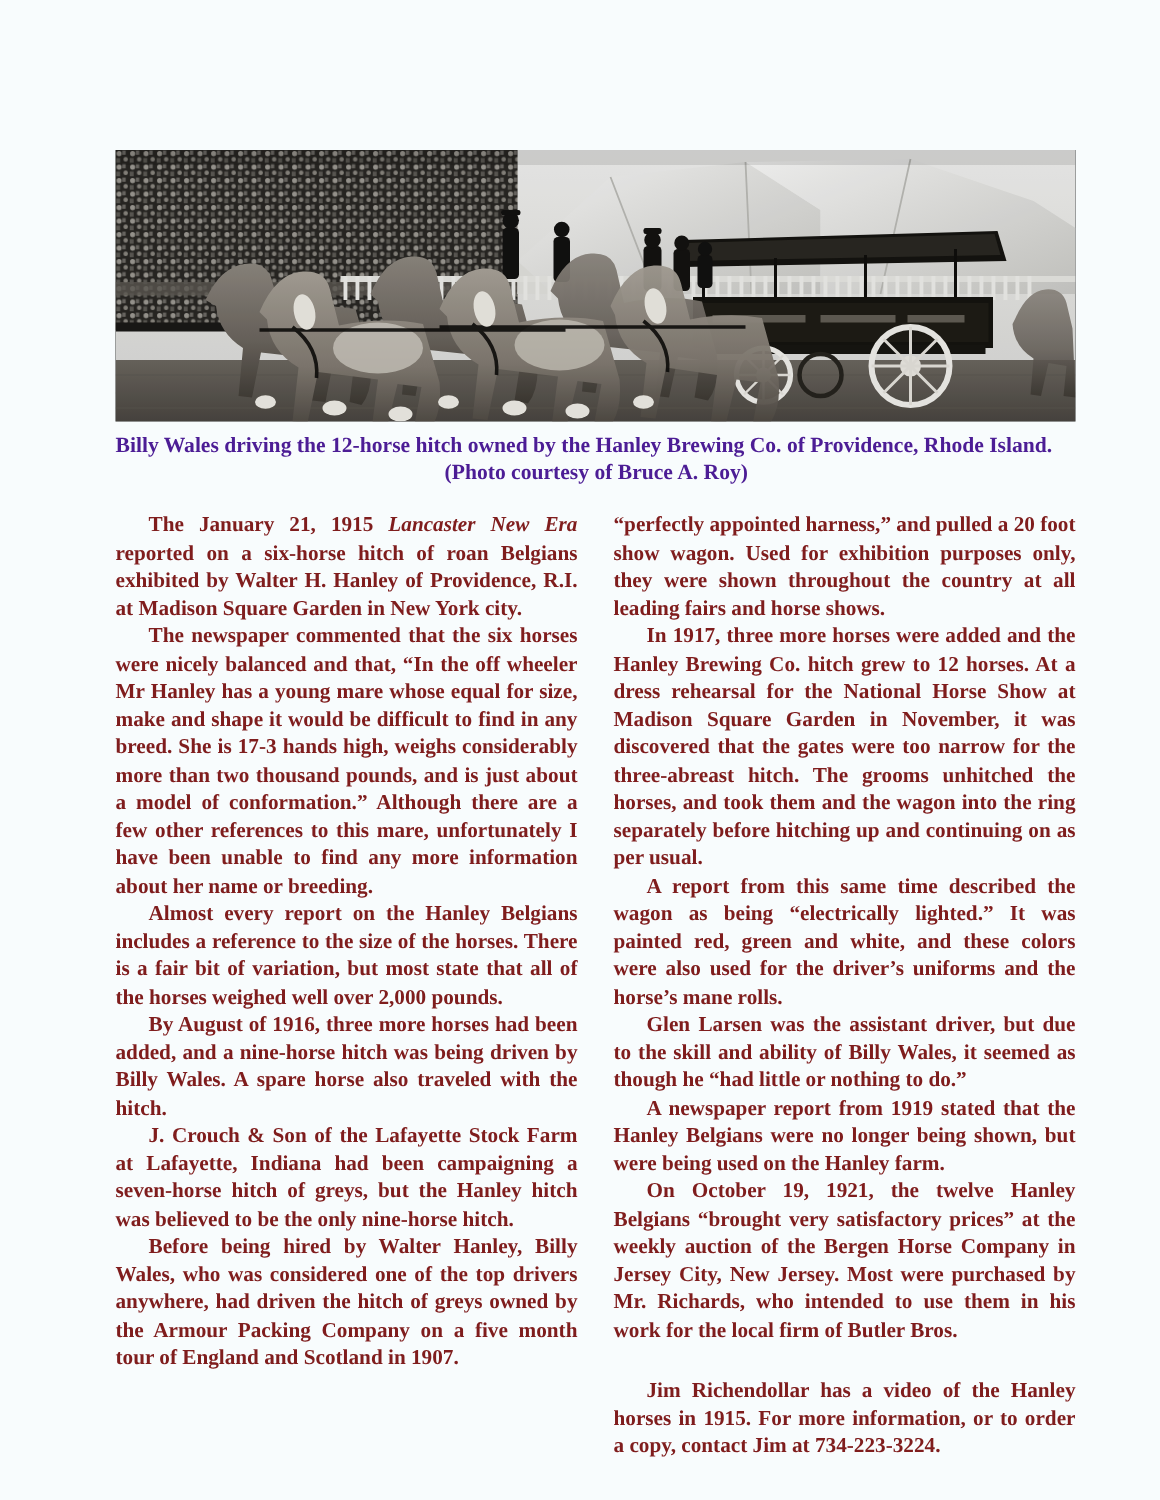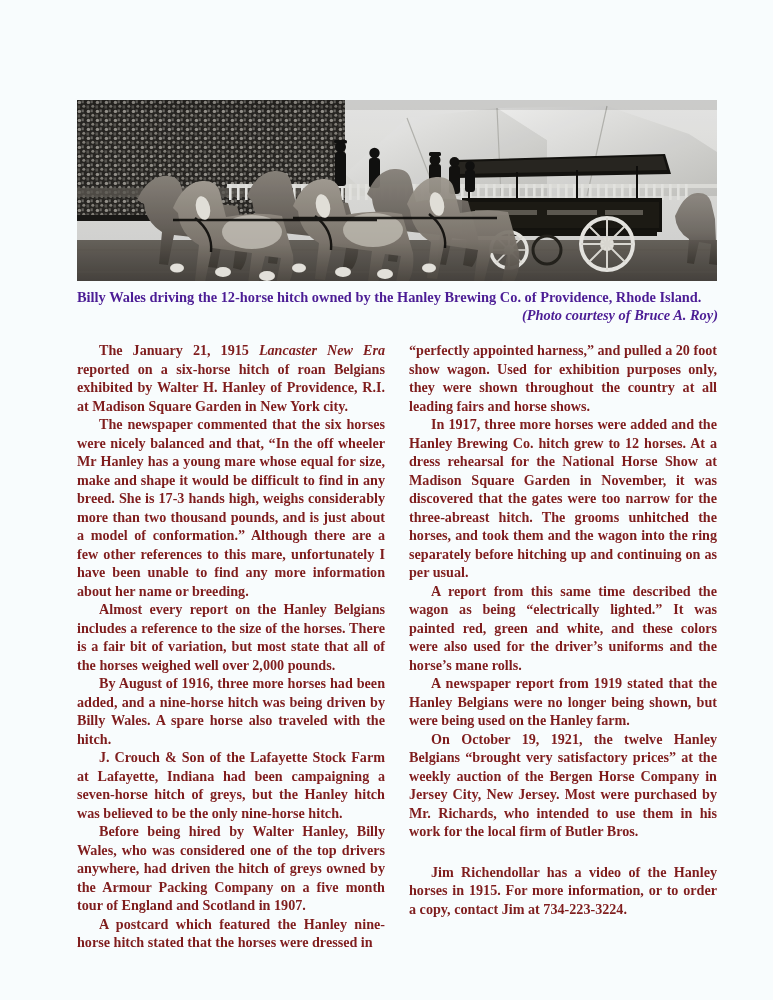--- a/index.html
+++ b/index.html
@@ -75,22 +75,21 @@
     top: 288px;
     width: 641px;
     font-size: 14.4px;
     font-weight: bold;
     line-height: 1.28;
     color: #4c1d95;
     text-align: left;
   }
   .caption .credit {
     display: block;
-    text-align: right;
-    font-style: italic;
+    text-align: center;
   }
 
   
   .columns {
     position: absolute;
     left: 77px;
     top: 341px;
     width: 641px;
     height: 630px;
     display: flex;
@@ -343,26 +342,26 @@
 
   <div class="columns">
 
     <div class="col">
       <p><span>The January 21, 1915 </span><em>Lancaster New Era</em><span> reported on a six-horse hitch of roan Belgians exhibited by Walter H. Hanley of Providence, R.I. at Madison Square Garden in New York city.</span></p>
       <p>The newspaper commented that the six horses were nicely balanced and that, “In the off wheeler Mr Hanley has a young mare whose equal for size, make and shape it would be difficult to find in any breed. She is 17-3 hands high, weighs considerably more than two thousand pounds, and is just about a model of conformation.” Although there are a few other references to this mare, unfortunately I have been unable to find any more information about her name or breeding.</p>
       <p>Almost every report on the Hanley Belgians includes a reference to the size of the horses. There is a fair bit of variation, but most state that all of the horses weighed well over 2,000 pounds.</p>
       <p>By August of 1916, three more horses had been added, and a  nine-horse hitch was being driven by Billy Wales. A spare horse also traveled with the hitch.</p>
       <p>J. Crouch &amp; Son of the Lafayette Stock Farm at Lafayette, Indiana had been campaigning a seven-horse hitch of greys, but the Hanley hitch was believed to be the only nine-horse hitch.</p>
       <p>Before being hired by Walter Hanley, Billy Wales, who was considered one of the top drivers anywhere, had driven the hitch of greys owned by the Armour Packing Company on a five month tour of England and Scotland in 1907.</p>
-      <p>A postcard which featured the Hanley nine-horse hitch stated that the horses were dressed in</p>
     </div>
 
     <div class="col">
       <p style="text-indent:0">“perfectly appointed harness,” and pulled a 20 foot show wagon. Used for exhibition purposes only, they were shown throughout the country at all leading fairs and horse shows.</p>
       <p>In 1917, three more horses were added and the Hanley Brewing Co. hitch grew to 12 horses. At a dress rehearsal for the National Horse Show at Madison Square Garden in November, it was discovered that the gates were too narrow for the three-abreast hitch. The grooms unhitched the horses, and took them and the wagon into the ring separately before hitching up and continuing on as per usual.</p>
       <p>A report from this same time described the wagon as being “electrically lighted.” It was painted red, green and white, and these colors were also used for the driver’s uniforms and the horse’s mane rolls.</p>
+      <p>Glen Larsen was the assistant driver, but due to the skill and ability of Billy Wales, it seemed as though he “had little or nothing to do.”</p>
       <p>A newspaper report from 1919 stated that the Hanley Belgians were no longer being shown, but were being used on the Hanley farm.</p>
       <p>On October 19, 1921, the twelve Hanley Belgians “brought very satisfactory prices” at the weekly auction of the Bergen Horse Company in Jersey City, New Jersey. Most were purchased by Mr. Richards, who intended to use them in his work for the local firm of Butler Bros.</p>
       <p class="spaced-before">Jim Richendollar has a video of the Hanley horses in 1915. For more information, or to order a copy, contact Jim at 734-223-3224.</p>
     </div>
 
   </div>
 </div>
 
 </body></html>

